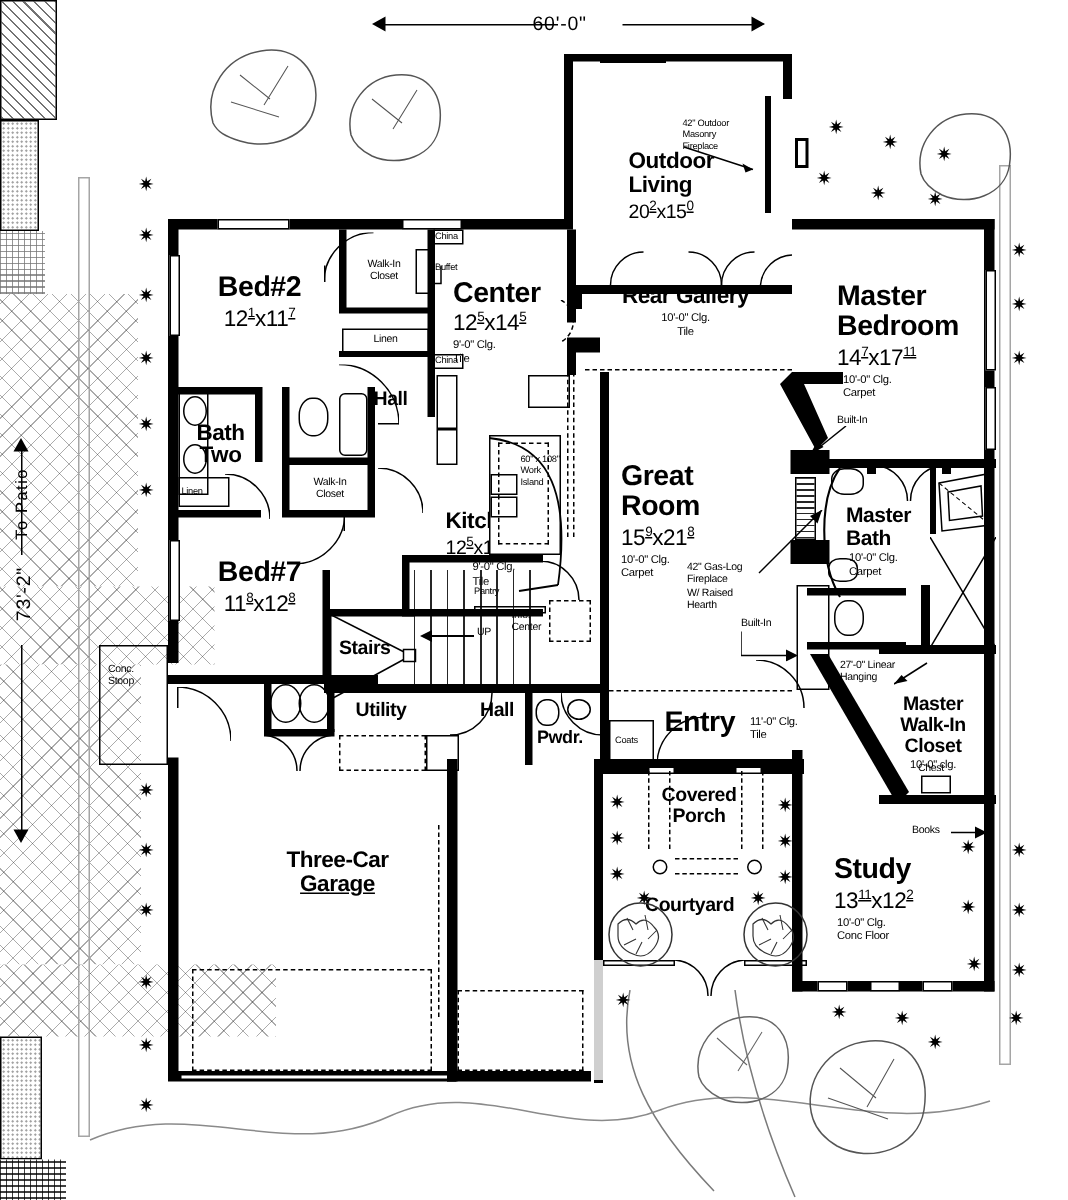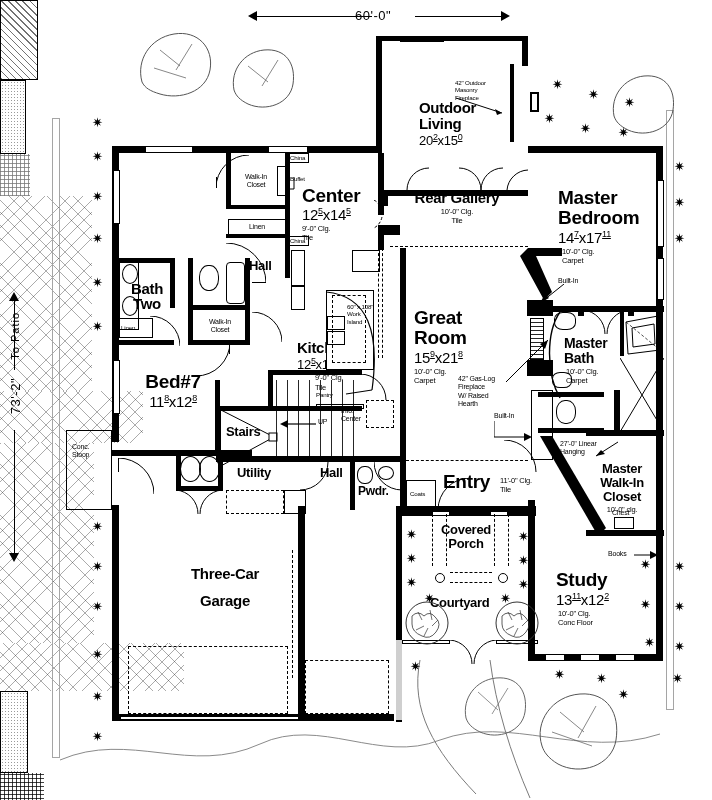--- a/index.html
+++ b/index.html
@@ -132,20 +132,26 @@
   <div class="thin" style="left:657px;top:180px;width:5px;height:65px;background:#fff;border:1px solid #000;"></div>
   <div class="thin" style="left:657px;top:258px;width:5px;height:40px;background:#fff;border:1px solid #000;"></div>
 
   <div class="wall" style="left:656px;top:346px;width:7px;height:315px;"></div>
   <div class="wall" style="left:528px;top:654px;width:135px;height:7px;"></div>
   <div class="solidline" style="left:545px;top:654px;width:20px;height:7px;background:#fff;border:1px solid #000;box-sizing:border-box;"></div>
   <div class="solidline" style="left:580px;top:654px;width:20px;height:7px;background:#fff;border:1px solid #000;box-sizing:border-box;"></div>
   <div class="solidline" style="left:615px;top:654px;width:20px;height:7px;background:#fff;border:1px solid #000;box-sizing:border-box;"></div>
   <div class="wall" style="left:528px;top:500px;width:7px;height:161px;"></div>
 
+  <div class="lbl ctr" style="left:118px;top:182px;width:110px;">
+    <div class="rname">Bed#2</div>
+    <div class="rdim" style="margin-top:3px;">
+      <span>12</span><sup>1</sup>x<span>11</span><sup>7</sup>
+    </div>
+  </div>
   <div class="wall" style="left:226px;top:153px;width:5px;height:55px;"></div>
   <div class="wall" style="left:112px;top:258px;width:62px;height:5px;"></div>
 
   <div class="wall" style="left:226px;top:205px;width:60px;height:4px;"></div>
   <div class="lbl tiny ctr" style="left:232px;top:173px;width:48px;">
     <div>Walk-In</div>
     <div>Closet</div>
   </div>
   <div class="outline" style="left:277px;top:166px;width:10px;height:30px;"></div>
   <svg style="position:absolute;left:216px;top:155px;" width="34" height="34">
@@ -511,21 +517,21 @@
   <svg style="position:absolute;left:438px;top:478px;" width="40" height="34">
     <path d="M0,32 A32,32 0 0 1 32,0" fill="none" stroke="#000" stroke-width="1"></path>
   </svg>
   <svg style="position:absolute;left:500px;top:440px;" width="40" height="34">
     <path d="M36,32 A32,32 0 0 0 4,0" fill="none" stroke="#000" stroke-width="1"></path>
   </svg>
   <div class="dashline" style="left:406px;top:460px;width:122px;"></div>
 
   <div class="lbl ctr" style="left:160px;top:566px;width:130px;">
     <div class="rname sm">Three-Car</div>
-    <div class="rname sm" style="margin-top:12px;">Garage</div>
+    <div class="rname sm" style="margin-top:1px;text-decoration:underline;">Garage</div>
   </div>
   <div class="dashlinev" style="left:292px;top:550px;height:128px;"></div>
   <div class="dashborder" style="left:128px;top:646px;width:160px;height:68px;"></div>
   <div class="dashborder" style="left:305px;top:660px;width:84px;height:54px;"></div>
   <div class="wall" style="left:298px;top:714px;width:96px;height:7px;"></div>
 
   <div class="wall" style="left:396px;top:512px;width:6px;height:210px;"></div>
   <div class="wall" style="left:396px;top:506px;width:140px;height:6px;"></div>
 
   <div class="lbl ctr" style="left:410px;top:523px;width:112px;">

